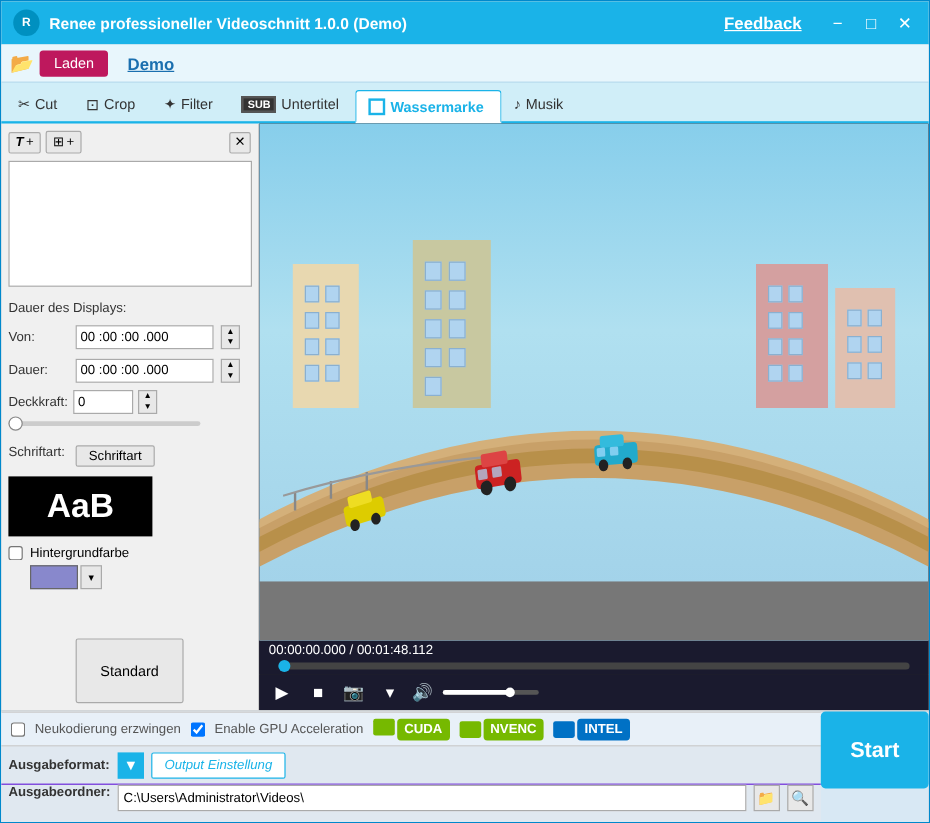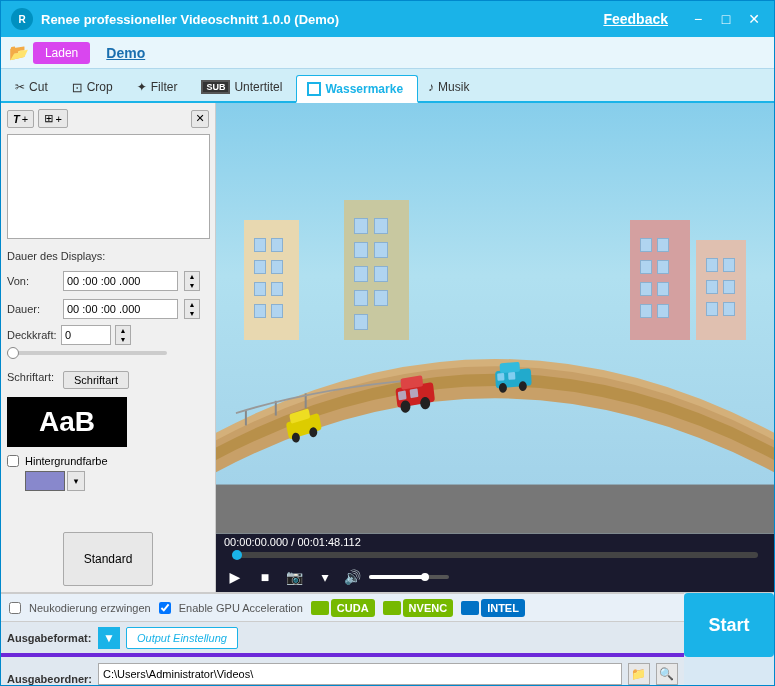--- a/index.html
+++ b/index.html
@@ -38,21 +38,21 @@
     
     .toolbar {
       background: #e8f6fc;
       height: 32px;
       display: flex;
       align-items: center;
       padding: 0 8px;
       border-bottom: 1px solid #b0d8ec;
     }
     .load-btn {
-      background: #d946ef;
+      background: #be185d;
       color: white;
       border: none;
       padding: 3px 12px;
       border-radius: 3px;
       cursor: pointer;
       font-size: 12px;
       margin-right: 8px;
       height: 22px;
     }
     .file-path {
@@ -355,24 +355,24 @@
       cursor: pointer;
       height: 22px;
       border-radius: 2px;
       font-style: italic;
     }
 
     .folder-bar {
       background: #e0e8f0;
       height: 32px;
       display: flex;
-      align-items: flex-end;
+      align-items: flex-start;
       padding: 0 6px;
       gap: 6px;
-      border-top: 4px solid #6d28d9;
+      border-top: 1px solid #6d28d9;
     }
     .folder-path {
       flex: 1;
       height: 22px;
       border: 1px solid #aaa;
       background: white;
       font-size: 11px;
       padding: 0 4px;
       display: flex; align-items: center;
     }
@@ -700,21 +700,21 @@
 
   <div class="bottom-section">
     <div class="bottom-left">
 
       <div class="gpu-bar">
         <input type="checkbox" class="gpu-checkbox" style="">
         <span style="font-size:11px;color:#555;">Neukodierung erzwingen</span>
         <input type="checkbox" class="gpu-checkbox" checked="" style="">
         <span style="font-size:11px;color:#555;">Enable GPU Acceleration</span>
 
-        <div style="display:flex;align-items:center;gap:2px;">
+        <div style="display:flex;align-items:flex-start;gap:2px;">
           <div style="width:18px;height:14px;background:#76b900;border-radius:2px;"></div>
           <span class="gpu-badge badge-cuda">CUDA</span>
         </div>
 
         <div style="display:flex;align-items:center;gap:2px;">
           <div style="width:18px;height:14px;background:#76b900;border-radius:2px;"></div>
           <span class="gpu-badge badge-nvenc">NVENC</span>
         </div>
 
         <div style="display:flex;align-items:center;gap:2px;">

